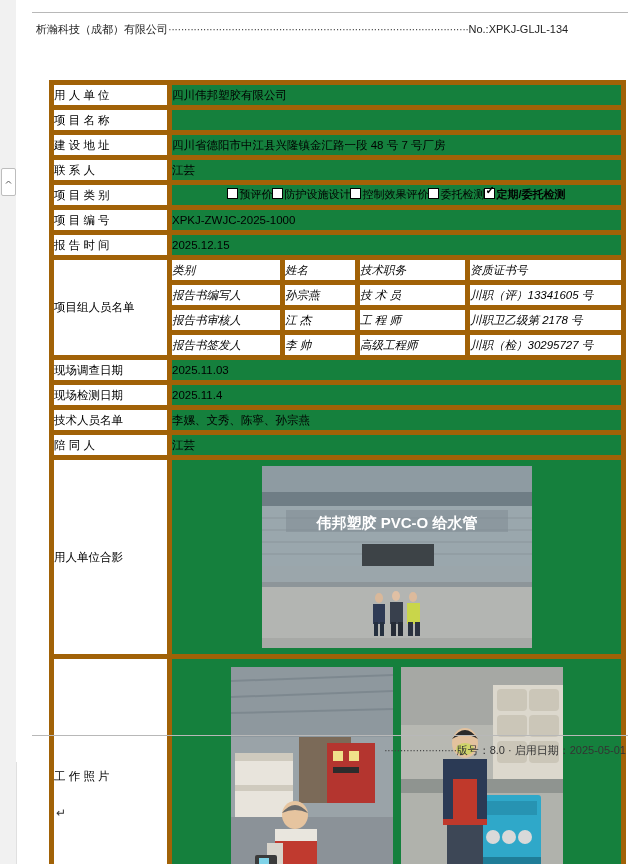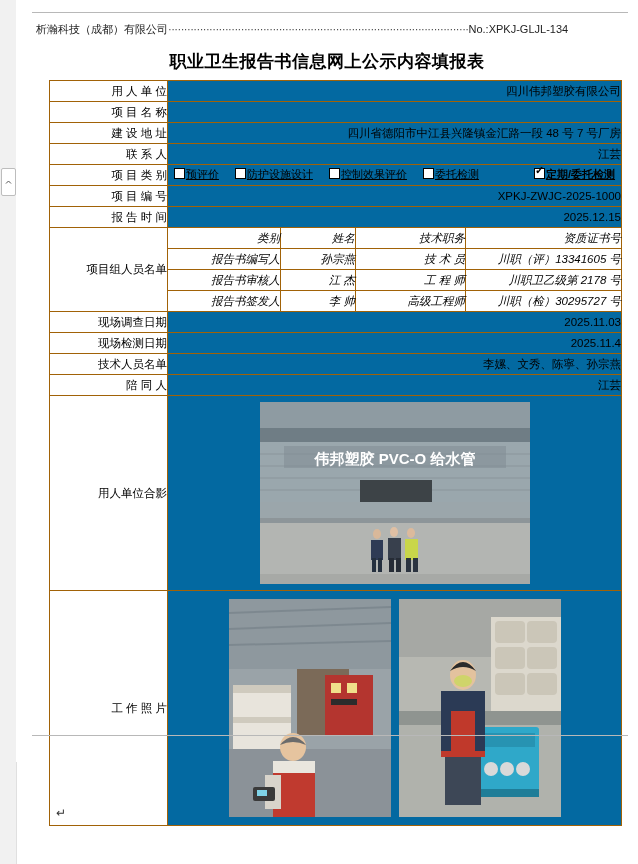--- a/index.html
+++ b/index.html
@@ -85,58 +85,57 @@
     position: absolute;
     left: 33px;
     top: 80px;
     width: 572px;
     border-collapse: collapse;
     table-layout: fixed;
     font-size: 11.5px;
     color: #000;
   }
   table.main td {
-    border: 1px solid #a16207;
+    border: 5px solid #a16207;
     padding: 0;
-    text-align: right;
+    text-align: left;
     vertical-align: middle;
     height: 20px;
     line-height: 1.25;
   }
   .lbl { width: 118px; background: #fff; }
-  .val { background: #0369a1; }
+  .val { background: #15803d; }
 
   .checks {
     display: flex;
     justify-content: center;
     align-items: center;
-    gap: 16px;
+    gap: 0;
     font-size: 11px;
     white-space: nowrap;
-    text-decoration: underline;
   }
   .chk { display: inline-block; }
   .box {
     display: inline-block;
     width: 9px; height: 9px;
     border: 1px solid #000;
     margin-right: 1px;
     vertical-align: -1px;
     position: relative;
     background: #fff;
   }
   .box.checked::after {
     content: "✓";
     position: absolute;
     left: 0px; top: -4px;
     font-size: 11px;
     line-height: 11px;
     color: #000;
   }
-  .bold { font-weight: bold; padding-left: 39px; }
+  .bold { font-weight: bold; }
 
   td.sub { height: 19px; font-style: italic; }
   .subhdr td { font-size: 11.5px; }
 
   .photo-label { width: 118px; }
 
   .photo-cell { padding: 6px 0; text-decoration: underline; }
   .group-photo {
     width: 270px;
     height: 182px;
@@ -192,21 +191,20 @@
   </div>
 
   <div class="sheet">
 
     <div class="top-rule"></div>
 
     <div class="hdr">
       <span>析瀚科技（成都）有限公司</span><span class="dots">·······························································································</span><span>No.:XPKJ-GLJL-134</span>
     </div>
 
-    <div class="doc-title">职业卫生报告书信息网上公示内容填报表</div>
 
     <table class="main">
       <colgroup>
         <col style="width:118px">
         <col style="width:113px">
         <col style="width:75px">
         <col style="width:110px">
         <col style="width:156px">
       </colgroup>
       <tbody>
@@ -399,14 +397,17 @@
               </svg>
             </div>
           </td>
         </tr>
       </tbody>
     </table>
 
     <div class="cursor-mark">↵</div>
 
     <div class="footer-rule"></div>
+    <div class="footer-text">
+      <span class="footer-dots">·······················</span><span>版号：8.0 · 启用日期：2025-05-01</span>
+    </div>
   </div>
 </div>
 
 </body></html>

